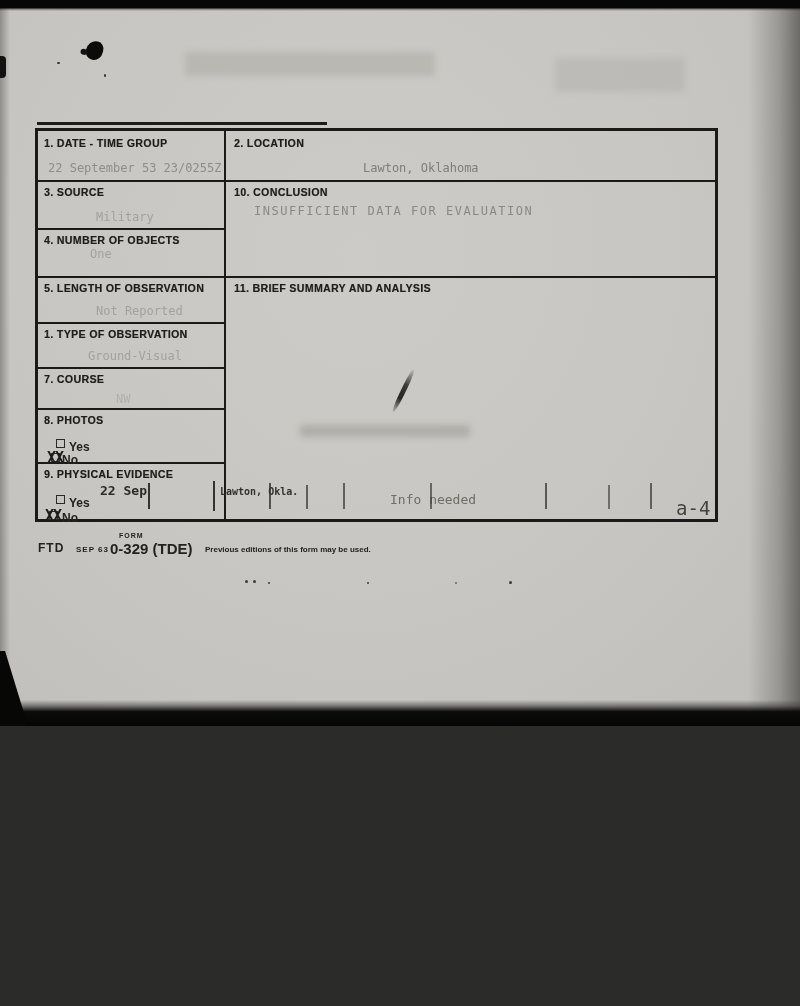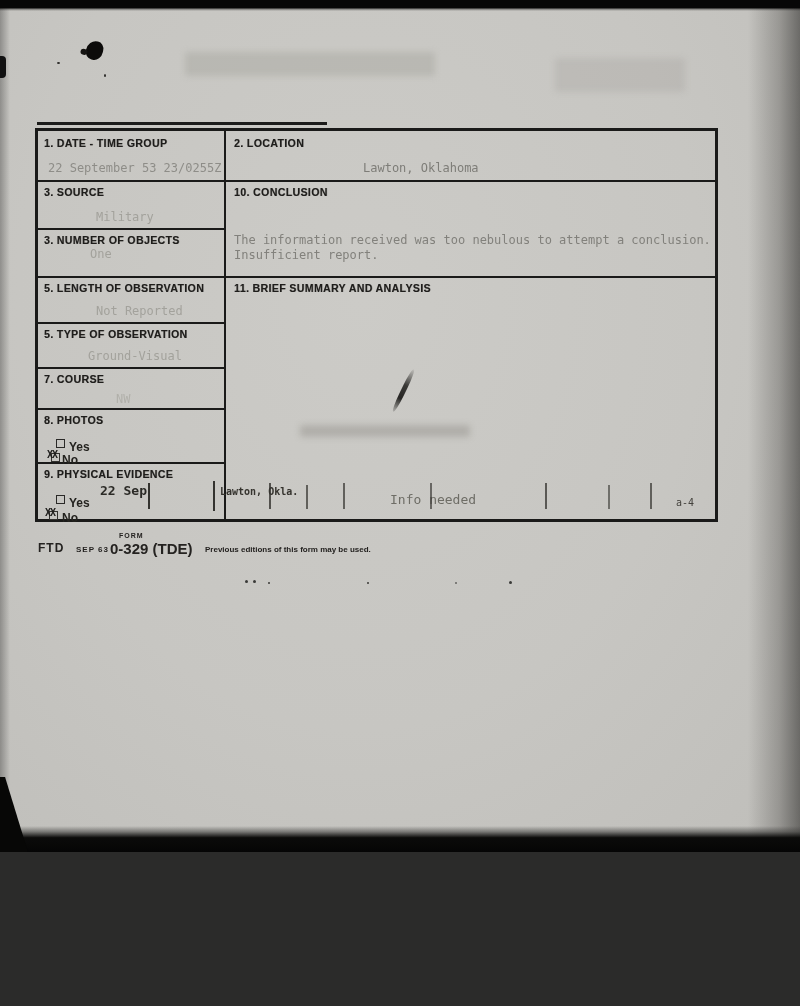--- a/index.html
+++ b/index.html
@@ -1,17 +1,17 @@
 <!DOCTYPE html>
 <html><head>
 <meta charset="utf-8">
 <style>
   html,body{margin:0;padding:0;background:#2b2b2a;}
   .page{
-    position:relative;width:800px;height:852px;overflow:hidden;
+    position:relative;width:800px;height:726px;overflow:hidden;
     background:radial-gradient(ellipse at 45% 35%, #ccCBc7 0%, #c7c6c2 55%, #bfbeba 100%);
     font-family:"Liberation Sans", sans-serif;
   }
   
   .edge-top{position:absolute;top:0;left:0;right:0;height:11px;
     background:linear-gradient(to bottom,#070707 0%,#070707 70%,rgba(20,20,20,.35) 85%,rgba(20,20,20,0) 100%);}
   .edge-bottom{position:absolute;bottom:0;left:0;right:0;height:26px;
     background:linear-gradient(to top,#050505 0%,#0b0b0a 55%,rgba(60,60,58,.55) 78%,rgba(60,60,58,0) 100%);}
   .edge-right{position:absolute;top:0;bottom:0;right:0;width:52px;
     background:linear-gradient(to right,rgba(55,53,50,0) 0%,rgba(55,53,50,.30) 60%,rgba(35,34,32,.55) 100%);}
@@ -47,21 +47,21 @@
   .fade3{color:#b1b0aa;filter:blur(.6px);}
   .conc{color:#8a8984;letter-spacing:1.5px;filter:blur(.4px);}
   .note{color:#82817c;line-height:15px;filter:blur(.35px);}
   .summ{color:#97968f;line-height:16px;filter:blur(.45px);}
   
   .check-row{position:absolute;display:flex;align-items:center;gap:4px;}
   .cbox{width:7px;height:7px;border:1.6px solid #2a2927;display:inline-block;}
   .clabel{font-size:12px;font-weight:bold;color:#24231f;margin-top:8px;}
   .xwrap{position:relative;width:10px;height:9px;display:inline-block;}
   .xwrap .bx{position:absolute;left:1px;top:1px;width:7px;height:7px;border:1.5px solid #33322f;}
-  .xwrap .xx{position:absolute;left:-3px;top:-3px;font-size:10px;font-weight:800;color:#1d1c1a;letter-spacing:-1px;
+  .xwrap .xx{position:absolute;left:-3px;top:-3px;font-size:15px;font-weight:800;color:#1d1c1a;letter-spacing:-1px;
     font-family:"DejaVu Sans Mono",monospace;}
   
   .tick{position:absolute;width:2px;background:#34332f;}
   .idx{position:absolute;font-family:"DejaVu Sans Mono",monospace;white-space:nowrap;}
   
   .watermark{position:absolute;left:297px;top:484px;font-size:29px;font-weight:bold;
     color:rgba(236,235,231,.92);letter-spacing:.5px;
     text-shadow:0 0 2px #3a3938,1.5px 1.5px 1px #2f2e2d,-1px -1px 1px #4a4947;}
   
   .foot{position:absolute;color:#242220;white-space:nowrap;}
@@ -89,31 +89,30 @@
     <div class="hline hl-left" style="top:331px;"></div>
 
     <div class="flabel" style="left:6px;top:6px;">1. DATE - TIME GROUP</div>
     <div class="typed fade1" style="left:10px;top:30px;">22 September 53  23/0255Z</div>
     <div class="flabel" style="left:196px;top:6px;">2. LOCATION</div>
     <div class="typed fade1" style="left:325px;top:30px;color:#7e7d78;">Lawton, Oklahoma</div>
 
     <div class="flabel" style="left:6px;top:55px;">3. SOURCE</div>
     <div class="typed fade2" style="left:58px;top:79px;">Military</div>
     <div class="flabel" style="left:196px;top:55px;">10. CONCLUSION</div>
-    <div class="typed note pre" style="left:196px;top:102px;">The information received was too nebulous to attempt a conclusion.
-Insufficient report.</div>
+    <div class="typed conc" style="left:216px;top:73px;">INSUFFICIENT DATA FOR EVALUATION</div>
 
-    <div class="flabel" style="left:6px;top:103px;">3. NUMBER OF OBJECTS</div>
+    <div class="flabel" style="left:6px;top:103px;">4. NUMBER OF OBJECTS</div>
     <div class="typed fade2" style="left:52px;top:116px;">One</div>
 
     <div class="flabel" style="left:6px;top:151px;">5. LENGTH OF OBSERVATION</div>
     <div class="typed fade2" style="left:58px;top:173px;">Not Reported</div>
     <div class="flabel" style="left:196px;top:151px;">11. BRIEF SUMMARY AND ANALYSIS</div>
 
-    <div class="flabel" style="left:6px;top:197px;">5. TYPE OF OBSERVATION</div>
+    <div class="flabel" style="left:6px;top:197px;">1. TYPE OF OBSERVATION</div>
     <div class="typed fade2" style="left:50px;top:218px;">Ground-Visual</div>
 
     <div class="flabel" style="left:6px;top:242px;">7. COURSE</div>
     <div class="typed fade3" style="left:78px;top:261px;">NW</div>
 
     <div class="flabel" style="left:6px;top:283px;">8. PHOTOS</div>
     <div class="check-row" style="left:18px;top:301px;">
       <span class="cbox"></span>
       <span class="clabel">Yes</span>
     </div>
@@ -143,21 +142,21 @@
     <div class="tick" style="left:175px;top:350px;height:30px;"></div>
     <div class="idx" style="left:182px;top:355px;font-size:10px;font-weight:bold;color:#35332e;">Lawton, Okla.</div>
     <div class="tick" style="left:231px;top:352px;height:26px;background:rgba(52,51,47,.8);"></div>
     <div class="tick" style="left:268px;top:354px;height:24px;background:rgba(52,51,47,.7);"></div>
     <div class="tick" style="left:305px;top:352px;height:26px;background:rgba(52,51,47,.7);"></div>
     <div class="idx" style="left:352px;top:361px;font-size:13px;color:#6e6d66;filter:blur(.4px);">Info needed</div>
     <div class="tick" style="left:392px;top:352px;height:26px;background:rgba(52,51,47,.65);"></div>
     <div class="tick" style="left:507px;top:352px;height:26px;background:rgba(52,51,47,.75);"></div>
     <div class="tick" style="left:570px;top:354px;height:24px;background:rgba(52,51,47,.6);"></div>
     <div class="tick" style="left:612px;top:352px;height:26px;background:rgba(52,51,47,.7);"></div>
-    <div class="idx" style="left:638px;top:366px;font-size:10px;color:#44423d;">a-4</div>
+    <div class="idx" style="left:638px;top:366px;font-size:19px;color:#44423d;">a-4</div>
   </div>
 
   <div class="pen-slash"></div>
   <div class="ink-blot"></div>
   <div class="speck" style="left:57px;top:62px;width:3px;height:2px;"></div>
   <div class="speck" style="left:104px;top:74px;width:2px;height:3px;"></div>
 
 
   <div class="foot" style="left:119px;top:532px;font-size:7px;font-weight:bold;letter-spacing:1px;">FORM</div>
   <div class="foot" style="left:38px;top:541px;font-size:12px;font-weight:bold;letter-spacing:1px;">FTD</div>

